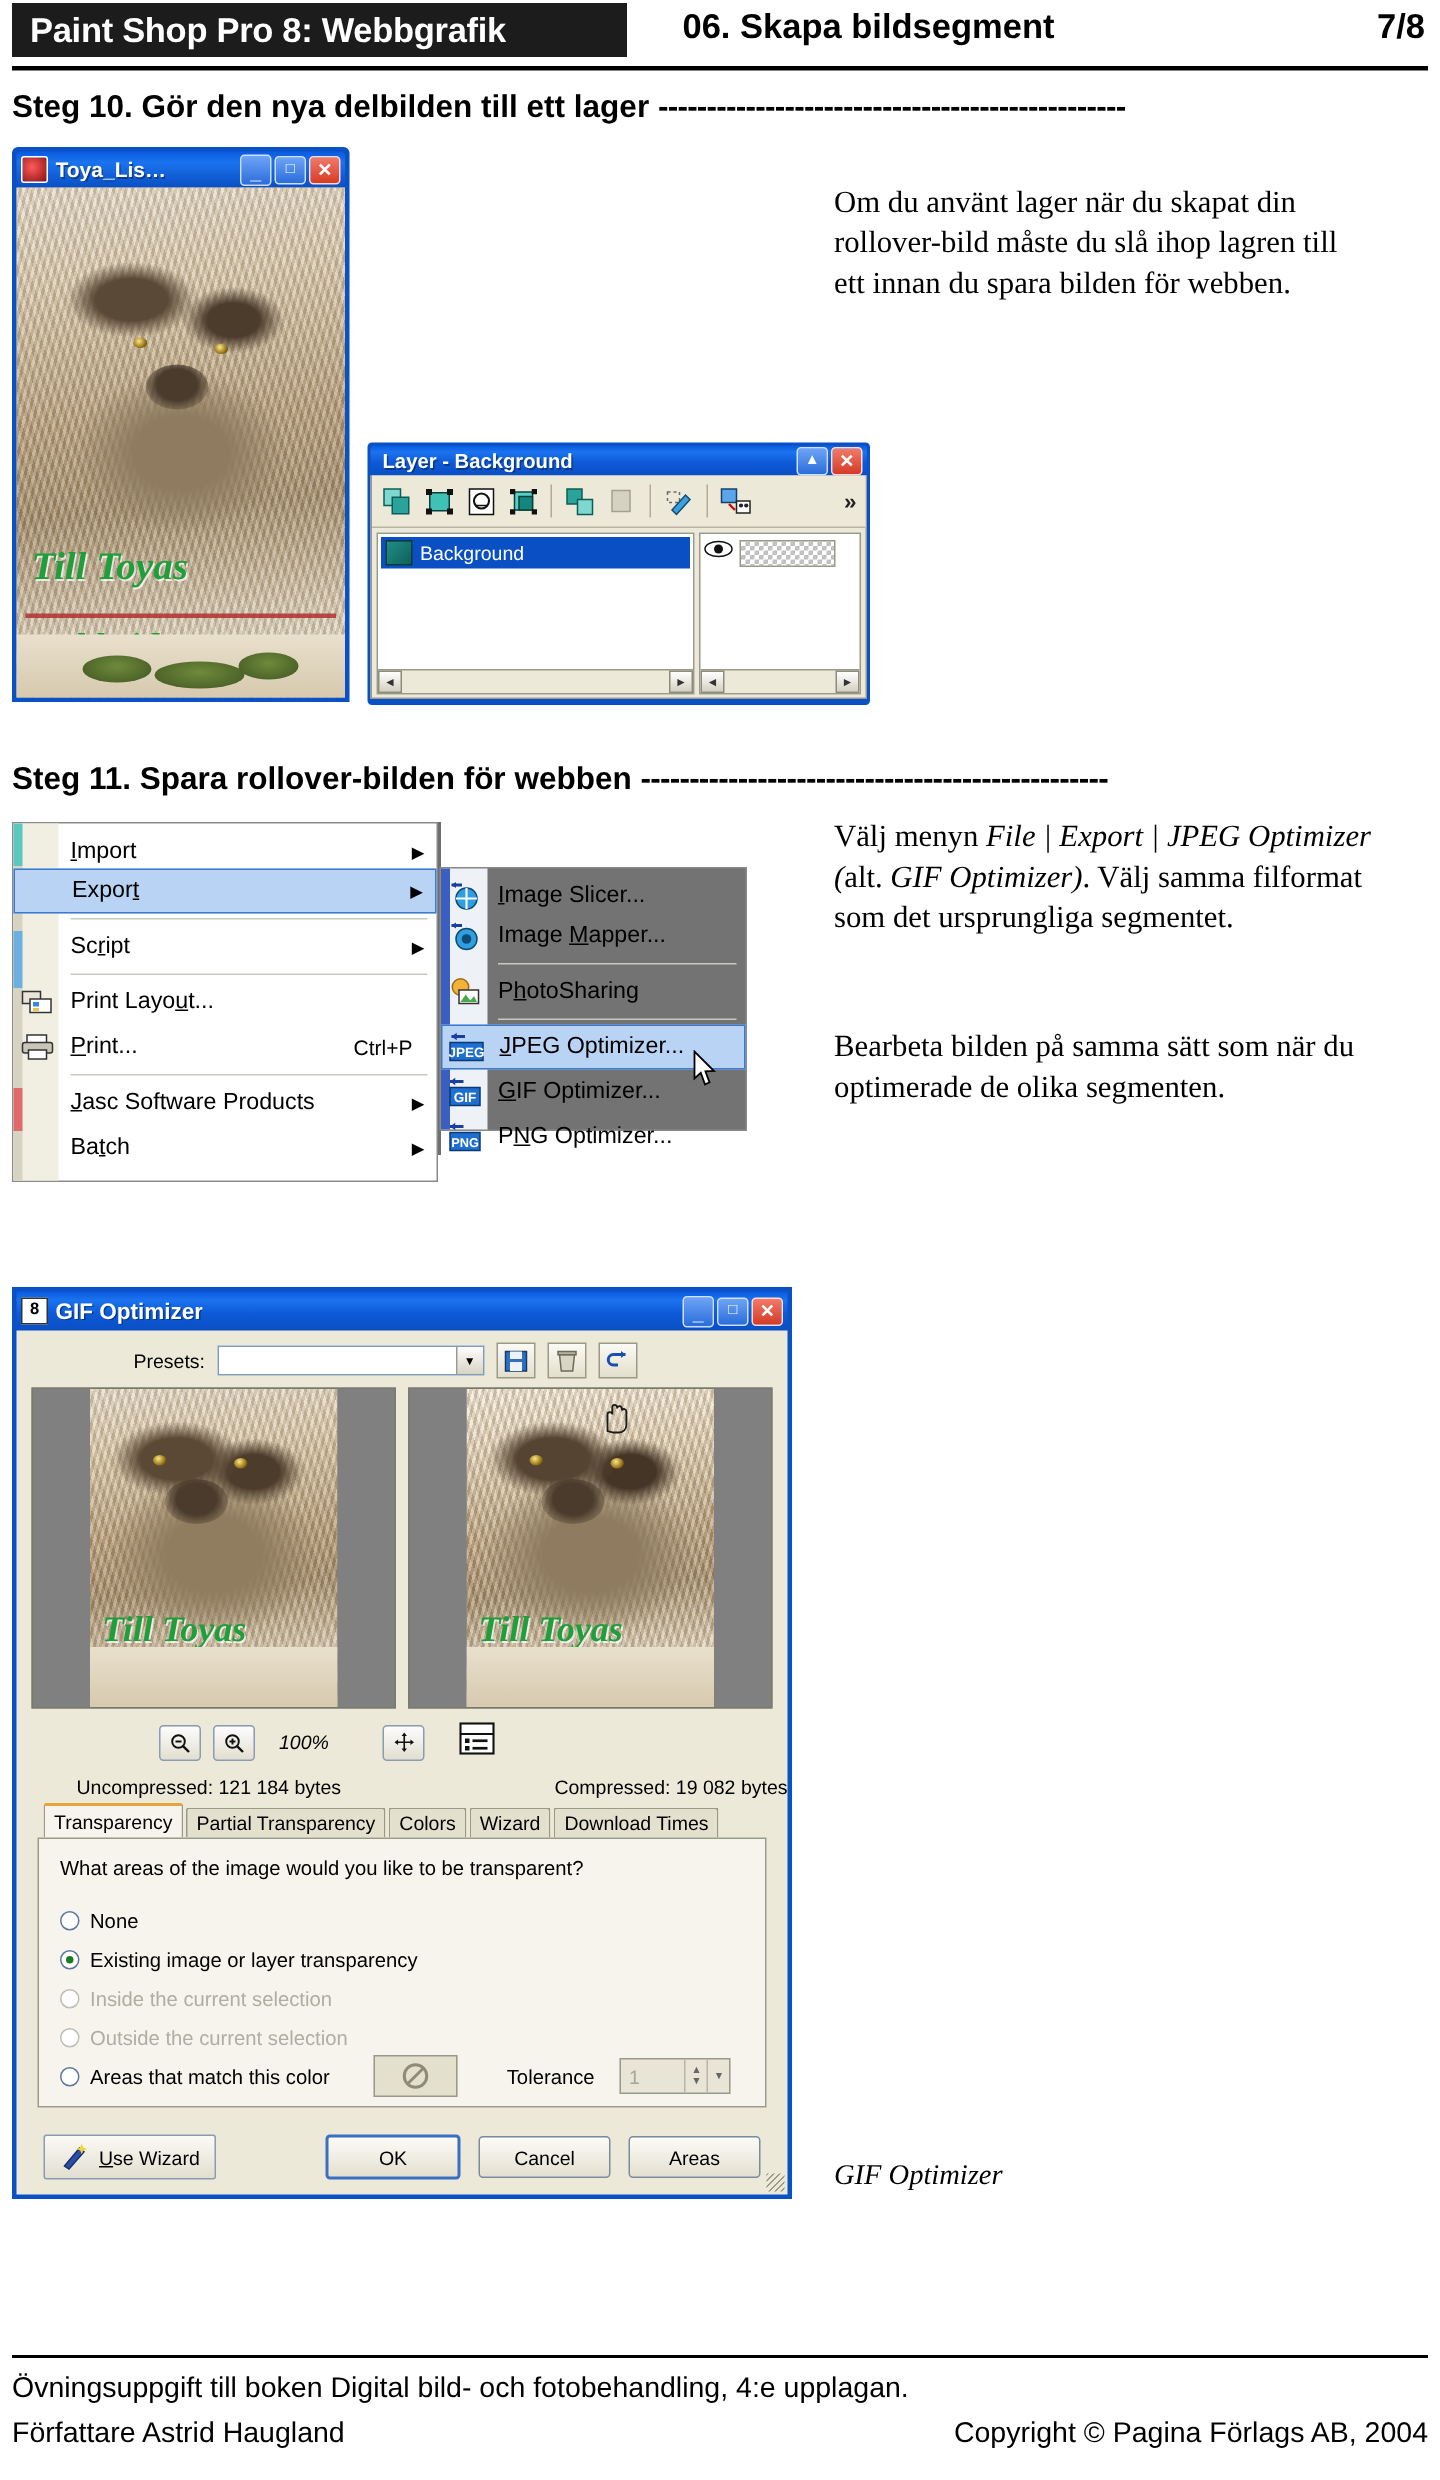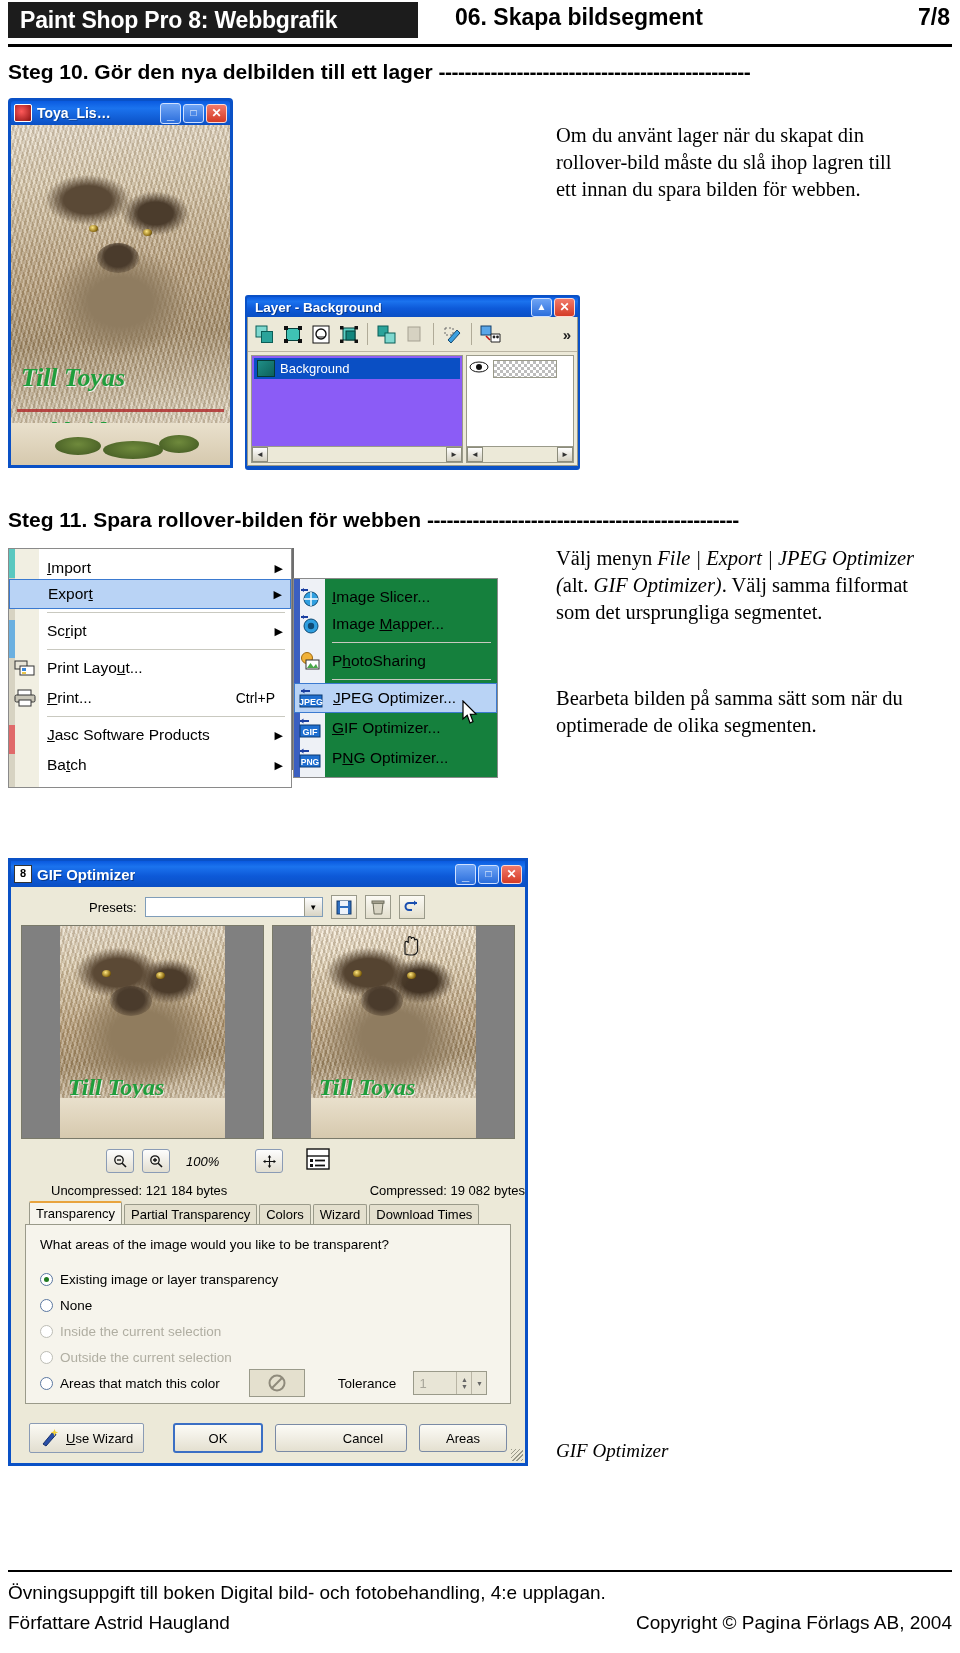--- a/index.html
+++ b/index.html
@@ -77,21 +77,21 @@
   #layerWin{left:245px;top:295px;width:335px;height:175px;background:#0a51c6;padding:2px;border-radius:3px;}
   #layerWin .tbar{height:20px;font-size:13.5px;border-radius:2px 2px 0 0;}
   .pal-body{background:#ece9d8;height:calc(100% - 22px);border:1px solid #9a9a8a;border-top:0;box-sizing:border-box;}
   .pal-toolbar{height:34px;display:flex;align-items:center;gap:3px;padding:0 4px;
      border-bottom:1px solid #b9b4a2;background:#ece9d8;}
   .pal-sep{width:1px;height:22px;background:#b0ab98;margin:0 3px;}
   .ptool{width:25px;height:24px;display:flex;align-items:center;justify-content:center;}
   .ptool svg{display:block;}
   .chev{margin-left:auto;font-weight:bold;font-size:15px;color:#222;padding-right:2px;}
   .pal-main{display:flex;height:calc(100% - 34px);}
-  .pal-left{flex:1;background:#8b5cf6;border:1px solid #9a9a8a;margin:3px;position:relative;}
+  .pal-left{flex:1;background:#ffffff;border:1px solid #9a9a8a;margin:3px;position:relative;}
   .layer-row{display:flex;align-items:center;gap:5px;height:21px;margin:2px;
      background:#0a4fc4;color:#fff;font-size:13px;padding-left:3px;}
   .layer-thumb{width:16px;height:15px;background:linear-gradient(135deg,#1f8e86,#0d615b);
      border:1px solid #063a36;}
   .pal-right{width:106px;background:#fff;border:1px solid #9a9a8a;margin:3px 3px 3px 0;position:relative;}
   .vis-row{display:flex;align-items:center;height:21px;margin:2px;gap:4px;}
   .checker{width:62px;height:16px;
      background-image:linear-gradient(45deg,#bdbdbd 25%,transparent 25%,transparent 75%,#bdbdbd 75%),
                       linear-gradient(45deg,#bdbdbd 25%,#fff 25%,#fff 75%,#bdbdbd 75%);
      background-size:6px 6px;background-position:0 0,3px 3px;border:1px solid #9a9a8a;}
@@ -107,22 +107,22 @@
   .mstrip{position:absolute;left:0;top:0;bottom:0;width:6px;}
   .mitem{position:relative;height:30px;display:flex;align-items:center;font-size:15.5px;
      padding-left:38px;box-sizing:border-box;color:#000;}
   .mitem.sel{background:#b9d3f5;border:1px solid #3b7ad0;box-sizing:border-box;}
   .mitem .arr{position:absolute;right:8px;font-size:11px;}
   .mitem .acc{position:absolute;right:16px;font-size:14px;}
   .msep{height:1px;background:#c9c9c0;margin:3px 6px 3px 38px;}
   .mico{position:absolute;left:4px;width:24px;height:22px;display:flex;align-items:center;justify-content:center;}
   .u{text-decoration:underline;}
 
-  #exportMenu{position:absolute;left:293px;top:578px;width:205px;height:200px;
-     background:#15803d;border:1px solid #8a8a8a;box-sizing:border-box;}
+  #exportMenu{position:absolute;left:293px;top:578px;width:205px;height:176px;
+     background:#737373;border:1px solid #8a8a8a;box-sizing:border-box;}
   #exportMenu .mitem{height:30px;padding-left:38px;font-size:15.5px;}
   #exportMenu .msep{margin-left:38px;}
   .mgutter2{position:absolute;left:0;top:0;bottom:0;width:31px;background:#eef1f6;}
   .shadowbar{position:absolute;left:286px;top:548px;width:8px;height:222px;background:#6e6e6e;}
 
   .cursor{position:absolute;width:17px;height:24px;}
 
   
   #gifWin{left:8px;top:858px;width:520px;height:608px;background:#0a51c6;padding:3px;}
   #gifWin .tbar{height:26px;font-size:15px;}
@@ -586,28 +586,28 @@
         <span class="tab">Partial Transparency</span>
         <span class="tab">Colors</span>
         <span class="tab">Wizard</span>
         <span class="tab">Download Times</span>
       </div>
 
       <div class="tabpane">
         <div class="q">What areas of the image would you like to be transparent?</div>
 
         <div class="radio-row">
+          <span class="radio"></span>
+          <span>None</span>
+        </div>
+        <div class="radio-row">
           <span class="radio">
               <span class="dot"></span>
             </span>
           <span>Existing image or layer transparency</span>
-        </div>
-        <div class="radio-row">
-          <span class="radio"></span>
-          <span>None</span>
         </div>
         <div class="radio-row">
           <span class="radio dis"></span>
           <span class="dis-txt">Inside the current selection</span>
         </div>
         <div class="radio-row">
           <span class="radio dis"></span>
           <span class="dis-txt">Outside the current selection</span>
         </div>
         <div class="radio-row">
@@ -638,21 +638,21 @@
           <span>
             <svg width="20" height="20" viewBox="0 0 20 20">
                 <path d="M3 17 L13 5 l3 2.6 L6 19z" fill="#2a4fa8" stroke="#16306b"></path>
                 <path d="M14.5 2 l1 2.6 2.6 1 -2.6 1 -1 2.6 -1 -2.6 -2.6 -1 2.6 -1z" fill="#f4d23a"></path>
               </svg>
           </span>
           <span><span class="u">U</span>se Wizard</span>
         </span>
         <span style="flex:1"></span>
         <span class="dbtn def" style="margin-right:12px;">OK</span>
-        <span class="dbtn" style="margin-right:12px;padding-left:44px;">Cancel</span>
+        <span class="dbtn" style="margin-right:12px;">Cancel</span>
         <span class="dbtn">Areas</span>
       </div>
 
       <div class="grip"></div>
     </div>
   </div>
 
   <div class="caption" style="position:absolute;left:556px;top:1440px;">GIF Optimizer</div>
 
   <div class="ftr-rule"></div>

